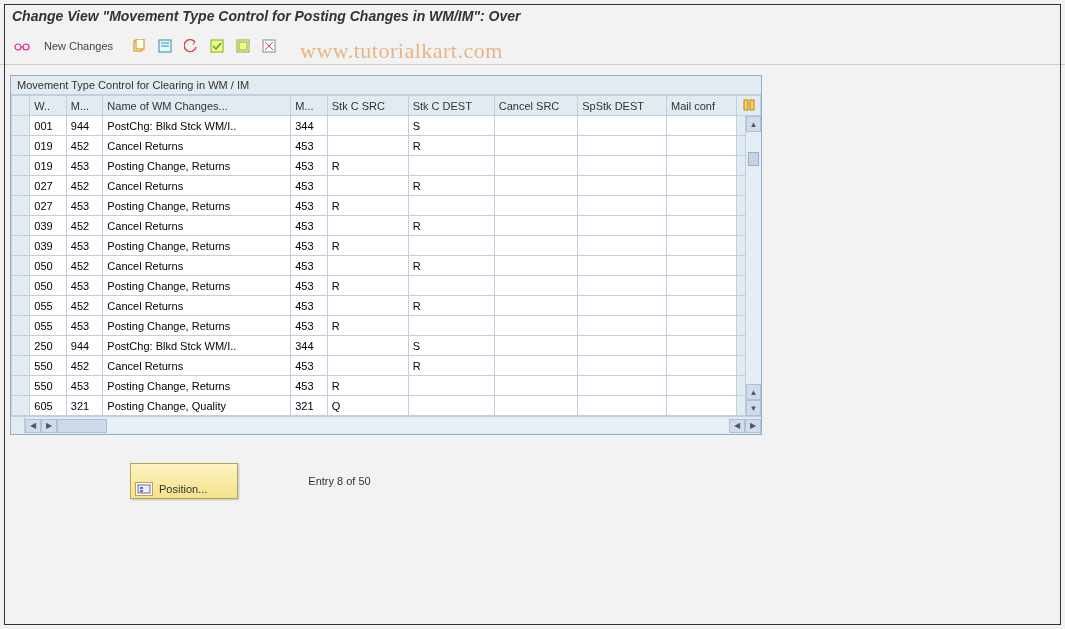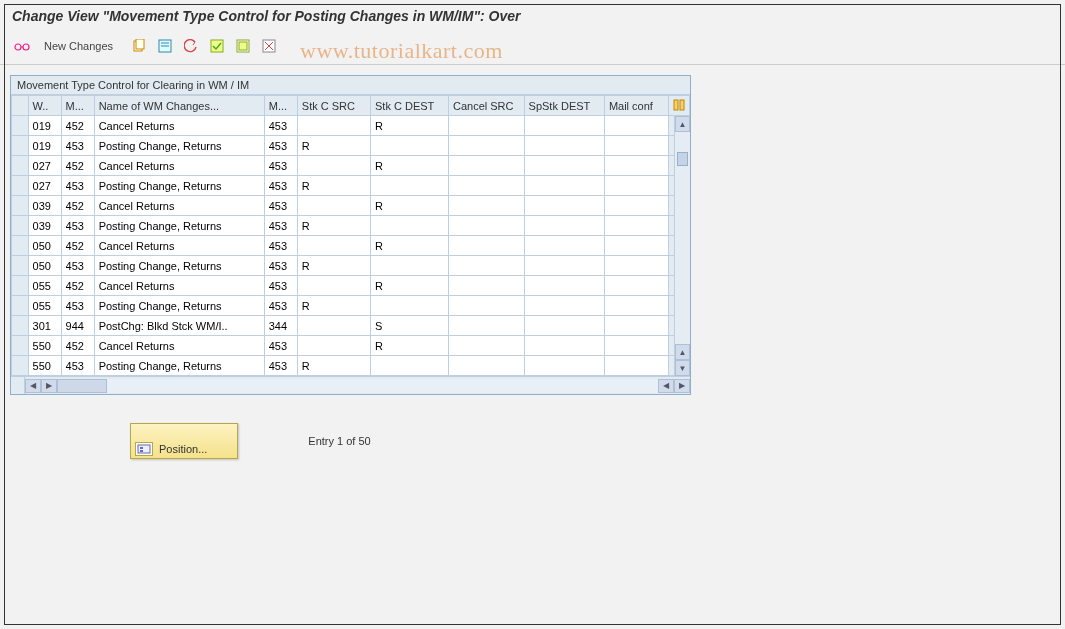--- a/index.html
+++ b/index.html
@@ -56,21 +56,21 @@
       color: rgba(226,130,47,0.55);
       font-family: Georgia, serif;
       letter-spacing: 0.5px;
       pointer-events: none;
       z-index: 50;
     }
     .panel {
       margin: 10px;
       border: 1px solid #8faecc;
       background: #fff;
-      width: 681px;
+      width: 752px;
     }
     .panel-title {
       background: #e2eaf2;
       padding: 3px 6px;
       border-bottom: 1px solid #c0cfe0;
       font-size: 11px;
       color: #333;
     }
     .table-wrap {
       position: relative;
@@ -279,20 +279,33 @@
             <svg width="12" height="12">
                 <rect x="1" y="1" width="4" height="10" fill="#fc6" stroke="#b80"></rect>
                 <rect x="7" y="1" width="4" height="10" fill="#fc6" stroke="#b80"></rect>
               </svg>
           </th>
         </tr>
       </thead>
       <tbody id="tbody">
           <tr>
             <td class="col-sel"></td>
+            <td class="col-w"><input value="001" style=""></td>
+            <td class="col-m"><input value="944" style=""></td>
+            <td class="col-name"><input value="PostChg: Blkd Stck WM/I.." style=""></td>
+            <td class="col-m2"><input value="344" style=""></td>
+            <td class="col-src"><input value="" style=""></td>
+            <td class="col-dest"><input value="S" style=""></td>
+            <td class="col-spsrc"><input value="" style=""></td>
+            <td class="col-spdest"><input value="" style=""></td>
+            <td class="col-mail"><input value="" style=""></td>
+            <td class="col-cfg"></td>
+          </tr>
+          <tr>
+            <td class="col-sel"></td>
             <td class="col-w"><input value="019" style=""></td>
             <td class="col-m"><input value="452" style=""></td>
             <td class="col-name"><input value="Cancel Returns" style=""></td>
             <td class="col-m2"><input value="453" style=""></td>
             <td class="col-src"><input value="" style=""></td>
             <td class="col-dest"><input value="R" style=""></td>
             <td class="col-spsrc"><input value="" style=""></td>
             <td class="col-spdest"><input value="" style=""></td>
             <td class="col-mail"><input value="" style=""></td>
             <td class="col-cfg"></td>
@@ -409,21 +422,21 @@
             <td class="col-m2"><input value="453" style=""></td>
             <td class="col-src"><input value="R" style=""></td>
             <td class="col-dest"><input value="" style=""></td>
             <td class="col-spsrc"><input value="" style=""></td>
             <td class="col-spdest"><input value="" style=""></td>
             <td class="col-mail"><input value="" style=""></td>
             <td class="col-cfg"></td>
           </tr>
           <tr>
             <td class="col-sel"></td>
-            <td class="col-w"><input value="301" style=""></td>
+            <td class="col-w"><input value="250" style=""></td>
             <td class="col-m"><input value="944" style=""></td>
             <td class="col-name"><input value="PostChg: Blkd Stck WM/I.." style=""></td>
             <td class="col-m2"><input value="344" style=""></td>
             <td class="col-src"><input value="" style=""></td>
             <td class="col-dest"><input value="S" style=""></td>
             <td class="col-spsrc"><input value="" style=""></td>
             <td class="col-spdest"><input value="" style=""></td>
             <td class="col-mail"><input value="" style=""></td>
             <td class="col-cfg"></td>
           </tr>
@@ -440,20 +453,33 @@
             <td class="col-mail"><input value="" style=""></td>
             <td class="col-cfg"></td>
           </tr>
           <tr>
             <td class="col-sel"></td>
             <td class="col-w"><input value="550" style=""></td>
             <td class="col-m"><input value="453" style=""></td>
             <td class="col-name"><input value="Posting Change, Returns" style=""></td>
             <td class="col-m2"><input value="453" style=""></td>
             <td class="col-src"><input value="R" style=""></td>
+            <td class="col-dest"><input value="" style=""></td>
+            <td class="col-spsrc"><input value="" style=""></td>
+            <td class="col-spdest"><input value="" style=""></td>
+            <td class="col-mail"><input value="" style=""></td>
+            <td class="col-cfg"></td>
+          </tr>
+          <tr>
+            <td class="col-sel"></td>
+            <td class="col-w"><input value="605" style=""></td>
+            <td class="col-m"><input value="321" style=""></td>
+            <td class="col-name"><input value="Posting Change, Quality" style=""></td>
+            <td class="col-m2"><input value="321" style=""></td>
+            <td class="col-src"><input value="Q" style=""></td>
             <td class="col-dest"><input value="" style=""></td>
             <td class="col-spsrc"><input value="" style=""></td>
             <td class="col-spdest"><input value="" style=""></td>
             <td class="col-mail"><input value="" style=""></td>
             <td class="col-cfg"></td>
           </tr>
         </tbody>
     </table>
     <div class="vscroll">
       <div class="arrow">▲</div>
@@ -478,14 +504,14 @@
   <span class="position-btn">
     <span class="icon">
       <svg width="14" height="10">
           <rect x="1" y="1" width="12" height="8" fill="#eef" stroke="#66a"></rect>
           <rect x="3" y="3" width="3" height="2" fill="#66c"></rect>
           <rect x="3" y="6" width="3" height="2" fill="#66c"></rect>
         </svg>
     </span>
     <span>Position...</span>
   </span>
-  <span class="entry-text">Entry 1 of 50</span>
+  <span class="entry-text">Entry 8 of 50</span>
 </div>
 
 </body></html>

